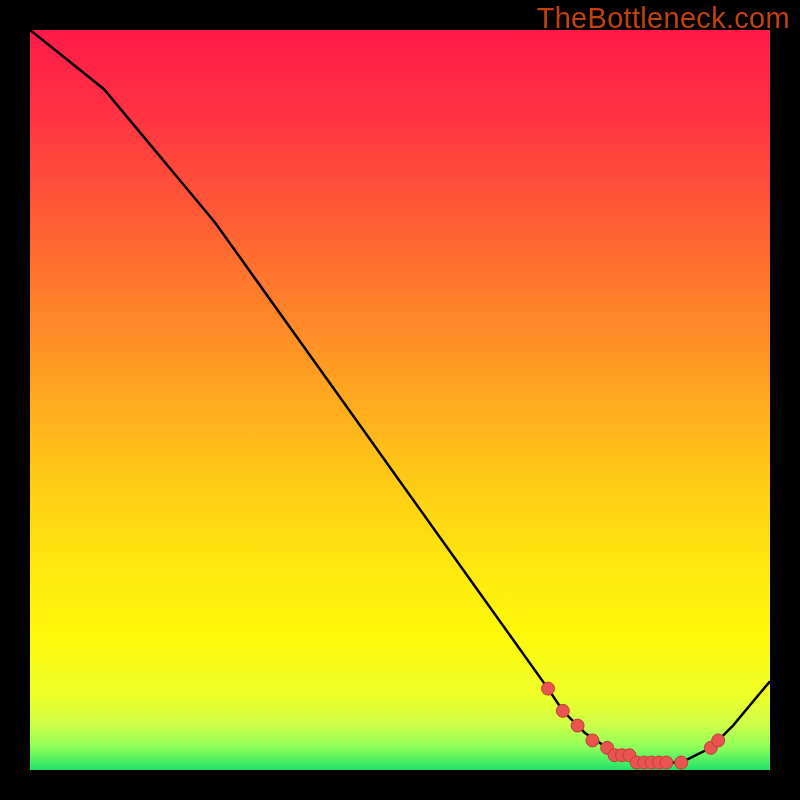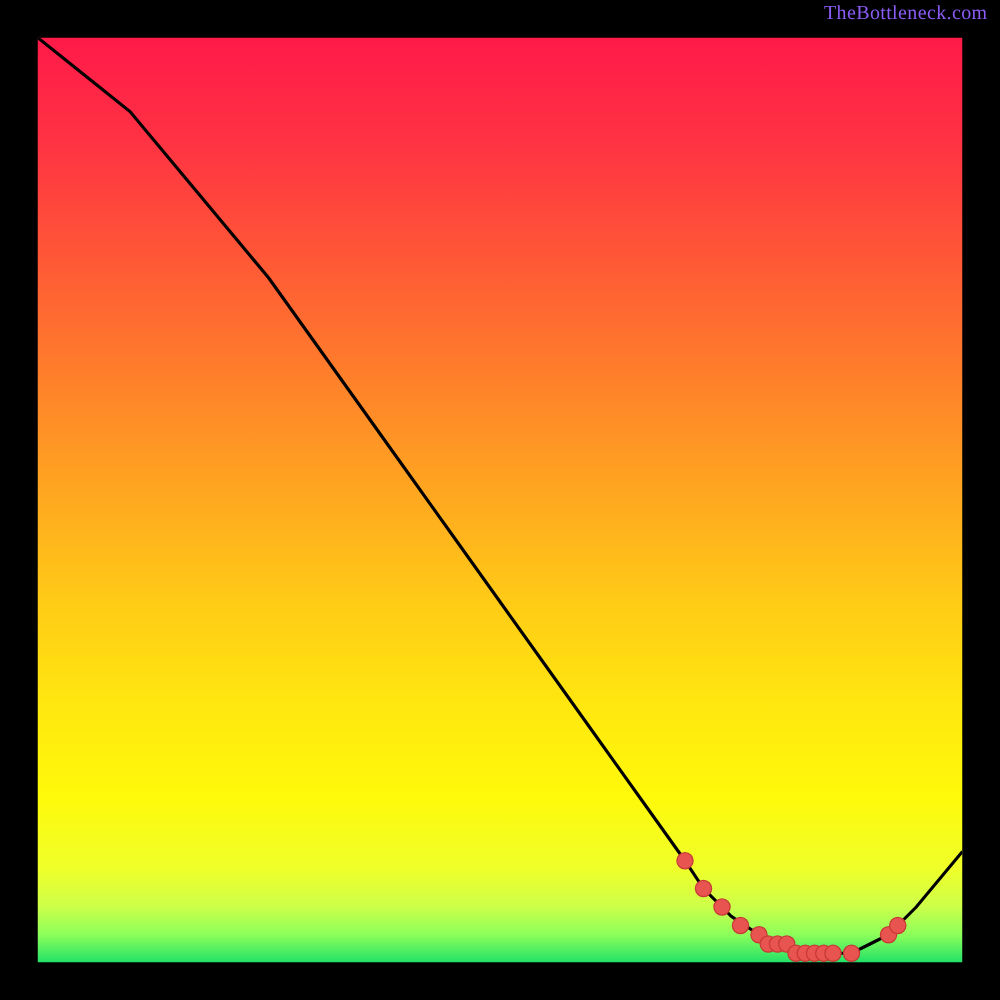--- a/index.html
+++ b/index.html
@@ -14,25 +14,24 @@
   .frame {
     position: relative;
     width: 800px;
     height: 800px;
     background: #000;
   }
   .attribution {
     position: absolute;
     top: 2px;
     right: 10px;
-    color: #8b5cf6;
-    font-size: 16px;
+    color: #c2410c;
+    font-size: 29px;
     font-weight: 500;
     letter-spacing: 0.3px;
-    font-family: Liberation Serif, serif;
   }
   .plot {
     position: absolute;
     left: 30px;
     top: 30px;
     width: 740px;
     height: 740px;
   }
   .gradient {
     position: absolute;

